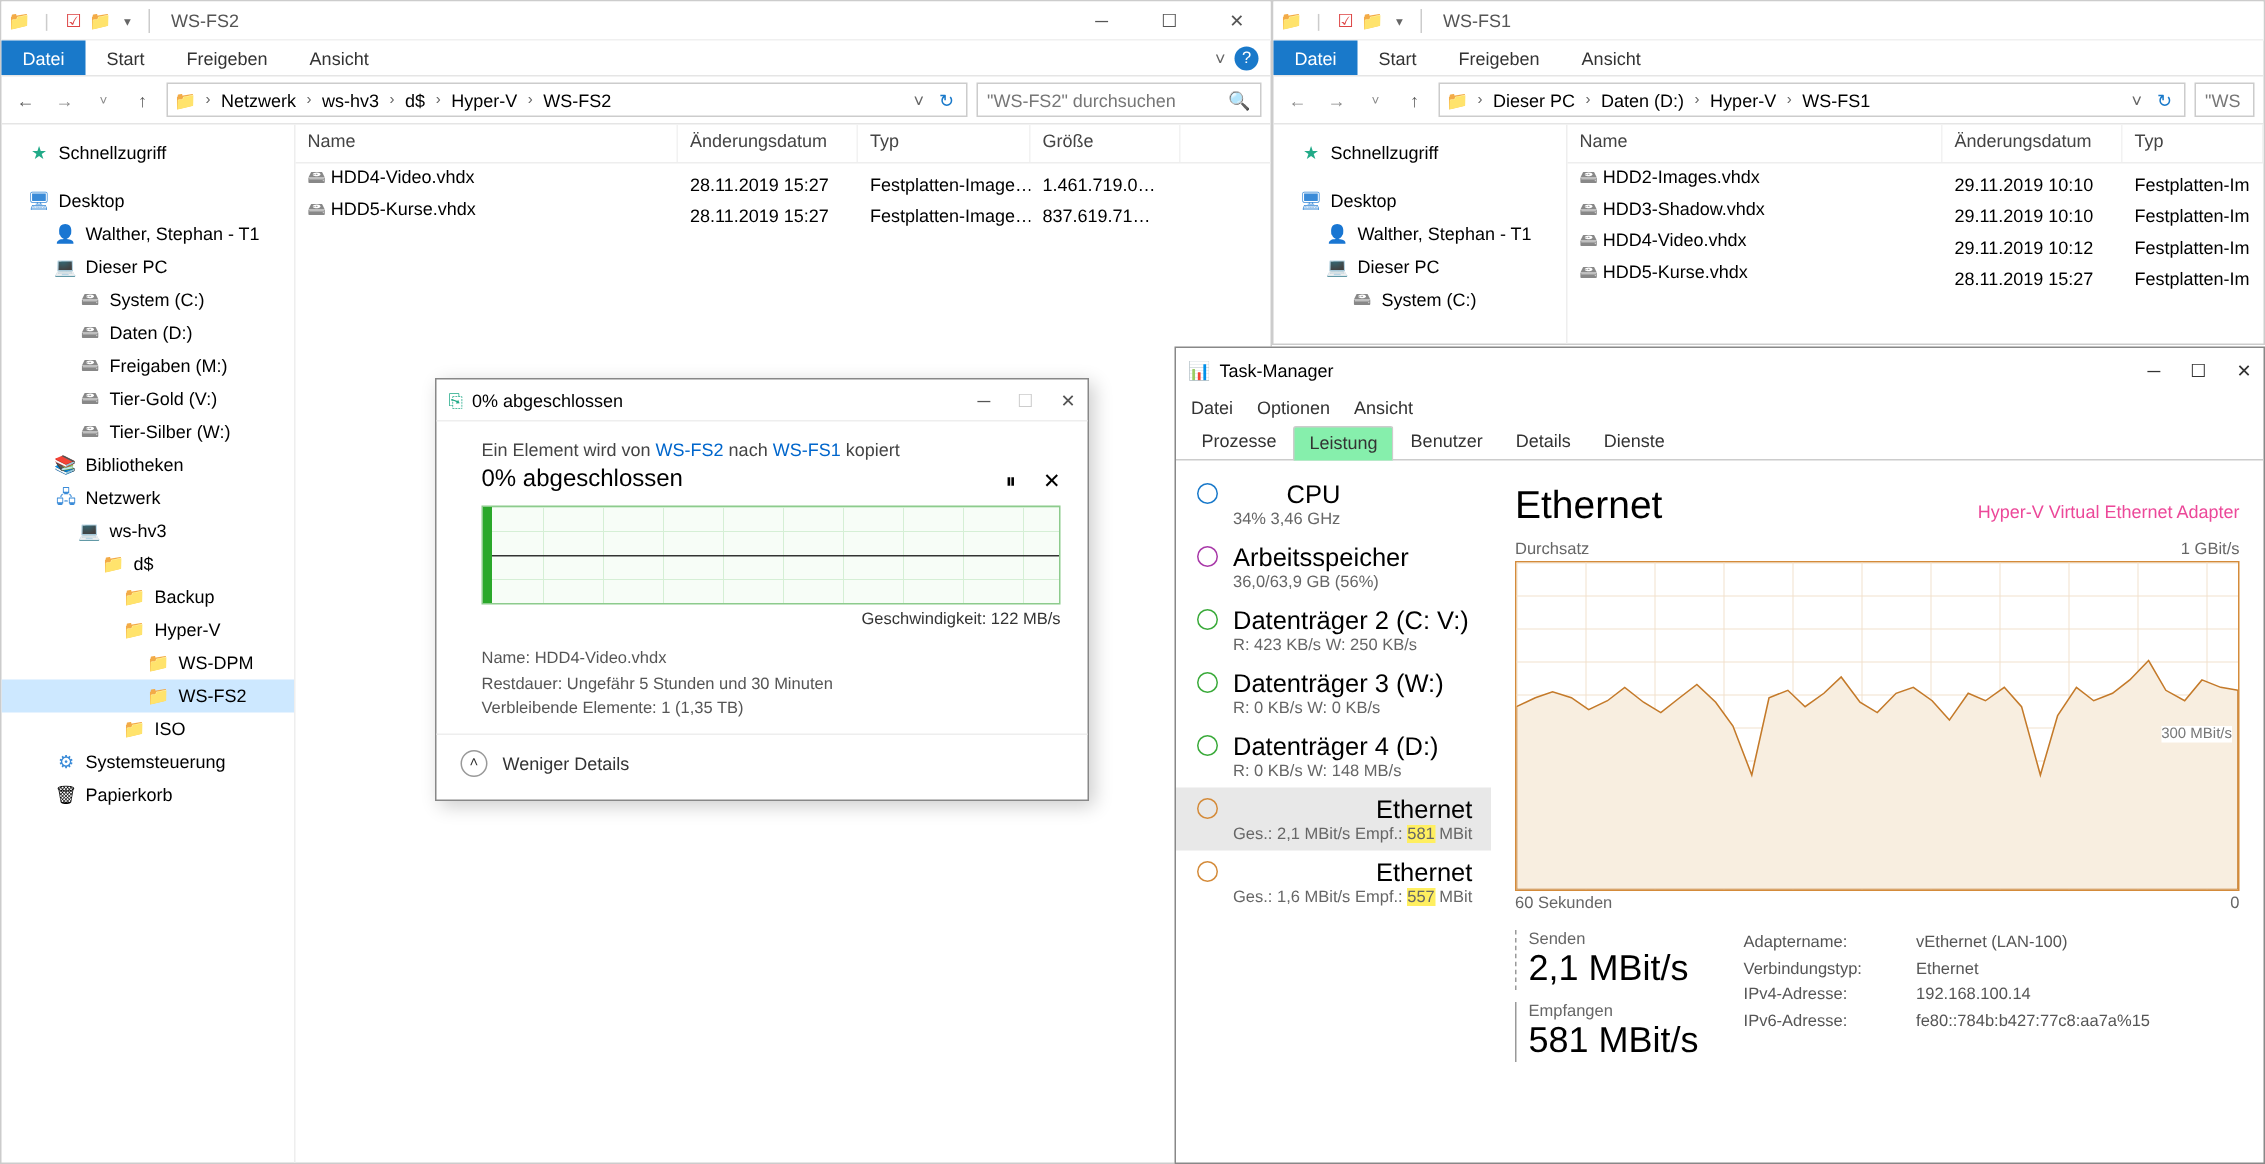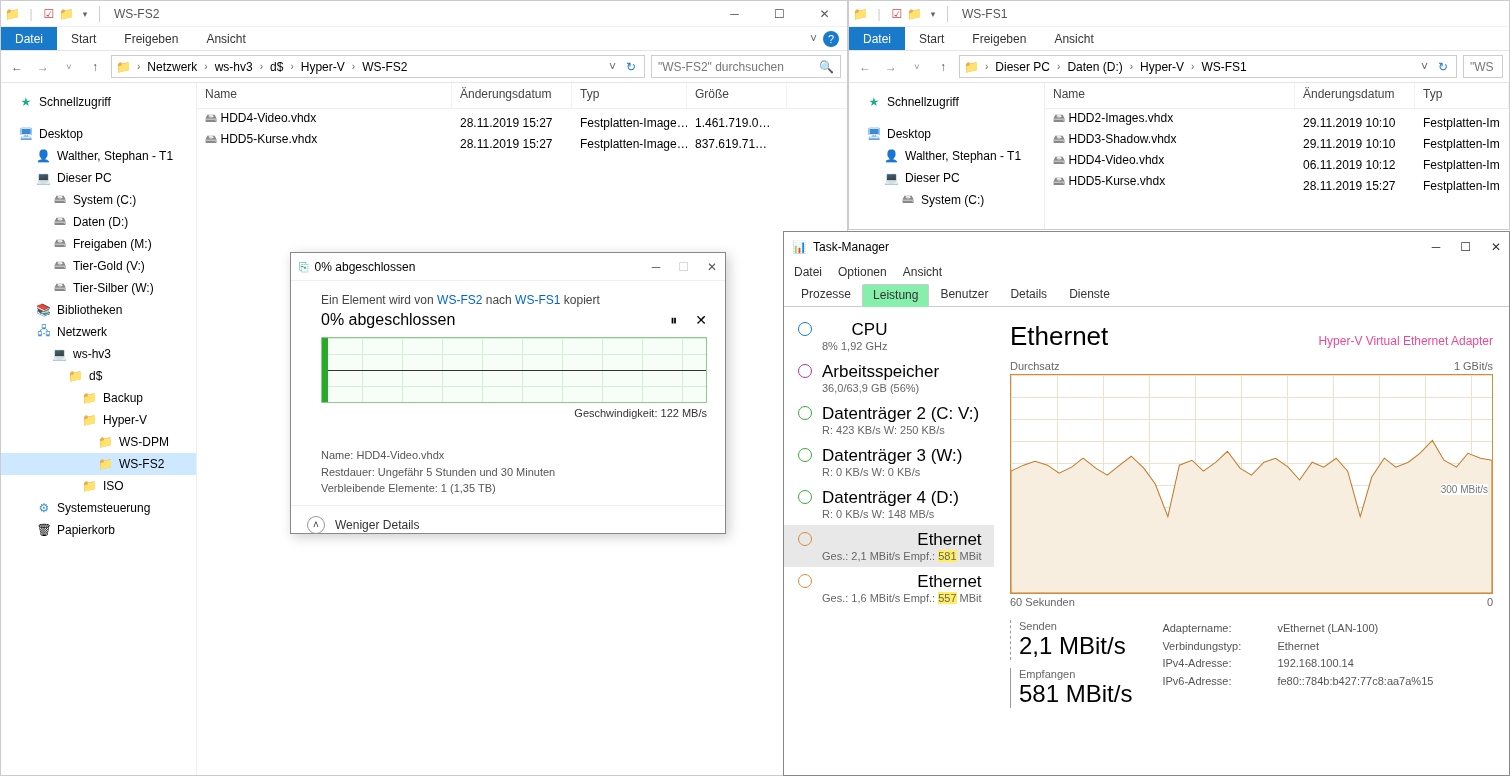--- a/index.html
+++ b/index.html
@@ -58,21 +58,21 @@
 .copydlg .body{ padding:12px 18px 8px 30px;}
 .copydlg .line{ font-size:12px; color:#444;}
 .copydlg .line a{ color:#0066cc; text-decoration:none;}
 .copydlg .pct{ font-size:16px; margin-top:4px; display:flex; align-items:center;}
 .copydlg .pct .rctrls{ margin-left:auto; display:flex; gap:18px; font-size:14px;}
 .copydlg .graph{ margin-top:8px; height:66px; border:1px solid #8dcb8d; position:relative; background:#f7fdf7;}
 .copydlg .graph .bar{ position:absolute; left:0; top:0; bottom:0; width:6px; background:#2aa82a;}
 .copydlg .graph .midline{ position:absolute; left:0; right:0; top:32px; border-top:1px solid #333;}
 .copydlg .graph .grid{ position:absolute; inset:0; background-image:linear-gradient(to right,#d5efd5 1px,transparent 1px),linear-gradient(to bottom,#d5efd5 1px,transparent 1px); background-size:40px 16px;}
 .copydlg .speed{ text-align:right; font-size:11px; margin-top:4px; color:#333;}
-.copydlg .info{ margin-top:28px; font-size:11px; color:#555; line-height:1.5;}
+.copydlg .info{ margin-top:12px; font-size:11px; color:#555; line-height:1.5;}
 .copydlg .foot{ border-top:1px solid #eee; padding:10px 16px; display:flex; align-items:center; gap:10px; color:#333;}
 .copydlg .foot .circ{ width:18px;height:18px;border:1px solid #999;border-radius:50%; display:inline-flex;align-items:center;justify-content:center;font-size:10px;}
 
 
 .taskmgr { position:absolute; left:783px; top:231px; right:0; bottom:0; background:#fff; border:1px solid #888;}
 .taskmgr .tm-title{ height:29px; display:flex; align-items:center; padding:0 8px;}
 .taskmgr .tm-title .ctrls{margin-left:auto;display:flex;gap:20px;color:#333;}
 .taskmgr .tm-menu{ height:22px; display:flex; gap:16px; padding-left:10px; align-items:center; color:#333;}
 .taskmgr .tm-tabs{ height:24px; display:flex; padding-left:6px; border-bottom:1px solid #ccc; gap:0;}
 .taskmgr .tm-tabs .tab{ padding:3px 10px; border:1px solid transparent; border-bottom:none; border-radius:2px 2px 0 0; color:#333;}
@@ -348,21 +348,21 @@
           <div class="col c-date">29.11.2019 10:10</div>
           <div class="col c-type">Festplatten-Im</div>
         </div>
       <div class="listrow">
           <div class="col c-name"><span class="icon disk-icon">🖴</span> <span>HDD3-Shadow.vhdx</span></div>
           <div class="col c-date">29.11.2019 10:10</div>
           <div class="col c-type">Festplatten-Im</div>
         </div>
       <div class="listrow">
           <div class="col c-name"><span class="icon disk-icon">🖴</span> <span>HDD4-Video.vhdx</span></div>
-          <div class="col c-date">06.11.2019 10:12</div>
+          <div class="col c-date">29.11.2019 10:12</div>
           <div class="col c-type">Festplatten-Im</div>
         </div>
       <div class="listrow">
           <div class="col c-name"><span class="icon disk-icon">🖴</span> <span>HDD5-Kurse.vhdx</span></div>
           <div class="col c-date">28.11.2019 15:27</div>
           <div class="col c-type">Festplatten-Im</div>
         </div>
     </div>
   </div>
 </div>
@@ -427,21 +427,21 @@
     <div class="tab">Benutzer</div>
     <div class="tab">Details</div>
     <div class="tab">Dienste</div>
   </div>
   <div class="tm-body">
     <div class="tm-side">
       <div class="tm-item">
           <div class="dot blue"></div>
           <div>
             <div class="lbl">CPU</div>
-            <div class="sub">8%  1,92 GHz</div>
+            <div class="sub">34%  3,46 GHz</div>
           </div>
         </div>
       <div class="tm-item">
           <div class="dot purple"></div>
           <div>
             <div class="lbl">Arbeitsspeicher</div>
             <div class="sub">36,0/63,9 GB (56%)</div>
           </div>
         </div>
       <div class="tm-item">

